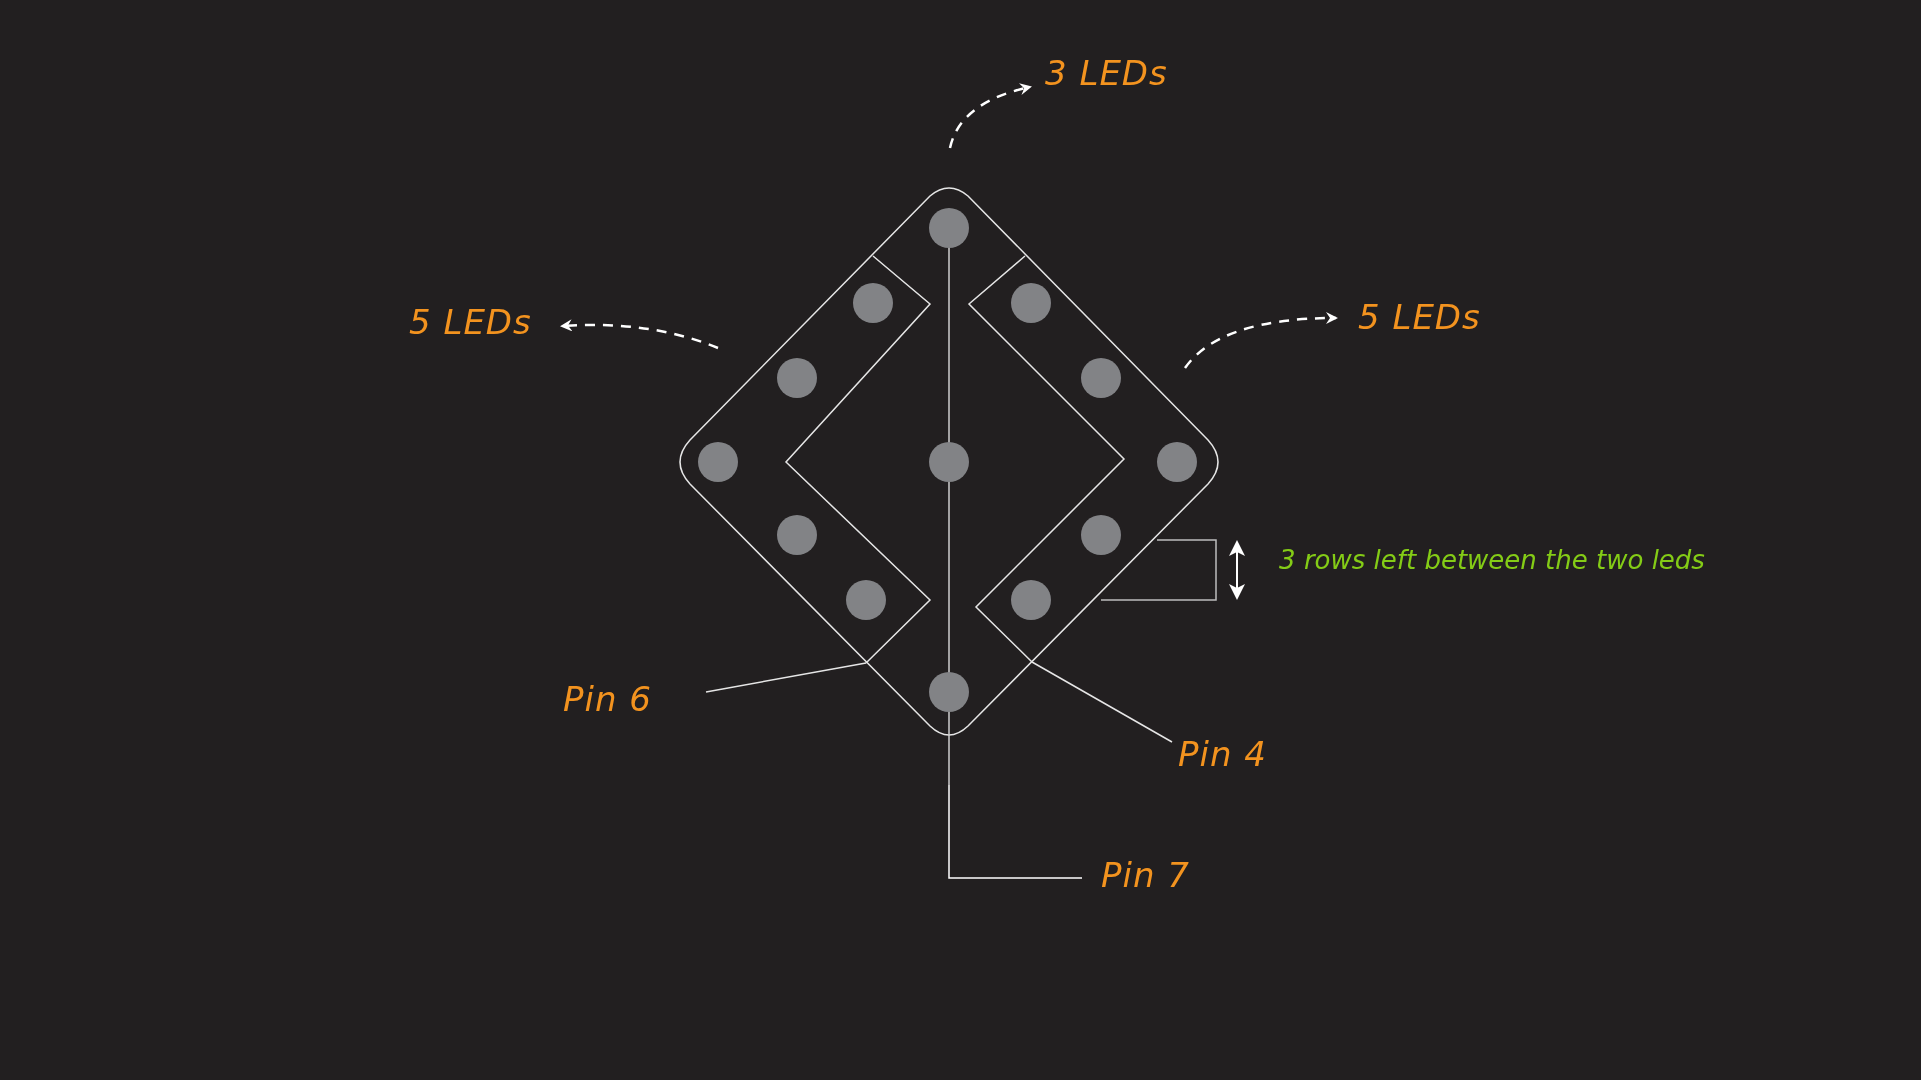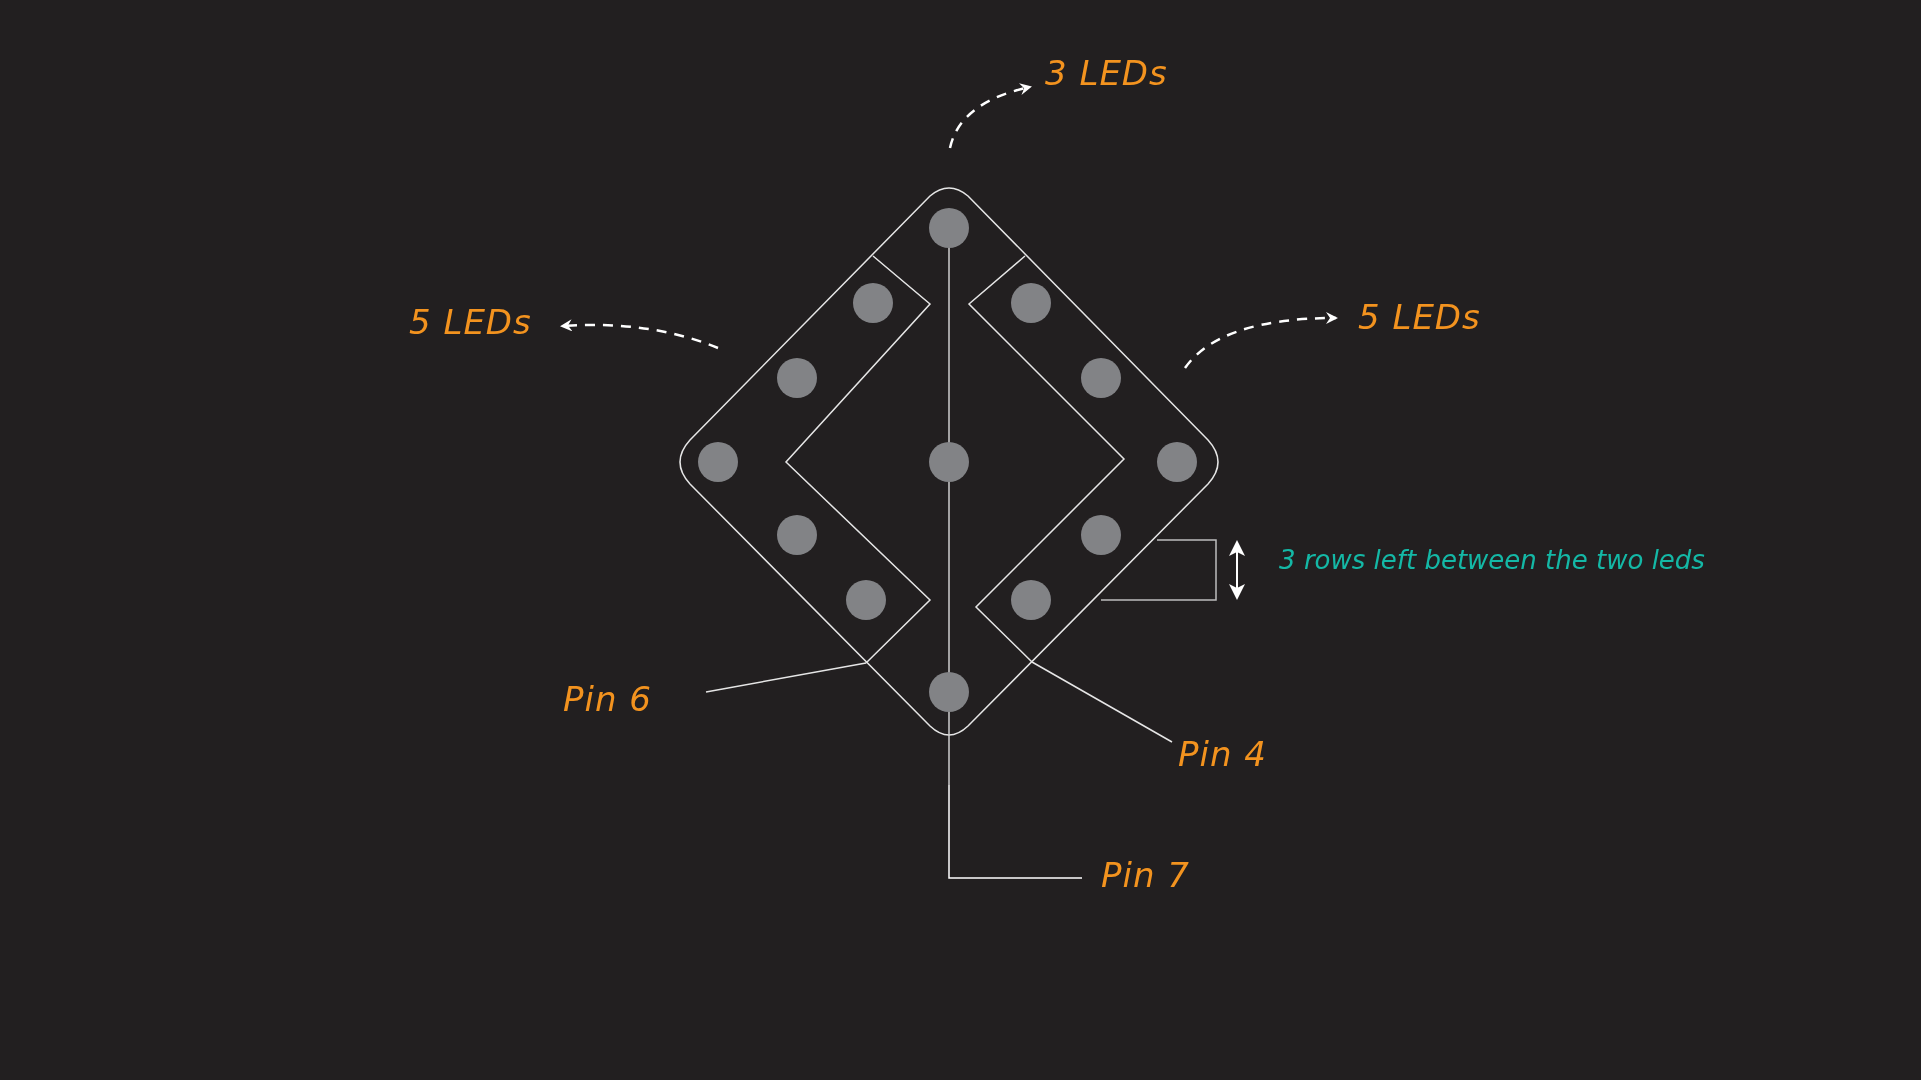--- a/index.html
+++ b/index.html
@@ -12,21 +12,21 @@
     svg#diagram { position: absolute; left: 0; top: 0; }
     .label {
       position: absolute;
       white-space: nowrap;
       font-family: "DejaVu Sans", sans-serif;
       font-style: italic;
       line-height: 1;
     }
     .orange { color: #f3931f; font-size: 34px; letter-spacing: 1px; }
     .note {
-      color: #14b8a6; font-size: 26px; text-align: center; line-height: 33px;
+      color: #84cc16; font-size: 26px; text-align: center; line-height: 33px;
       font-style: italic;
     }
   </style>
 </head>
 <body>
 
 <div id="stage">
 
   <svg id="diagram" width="1921" height="1080" viewBox="0 0 1921 1080">
     <defs>

